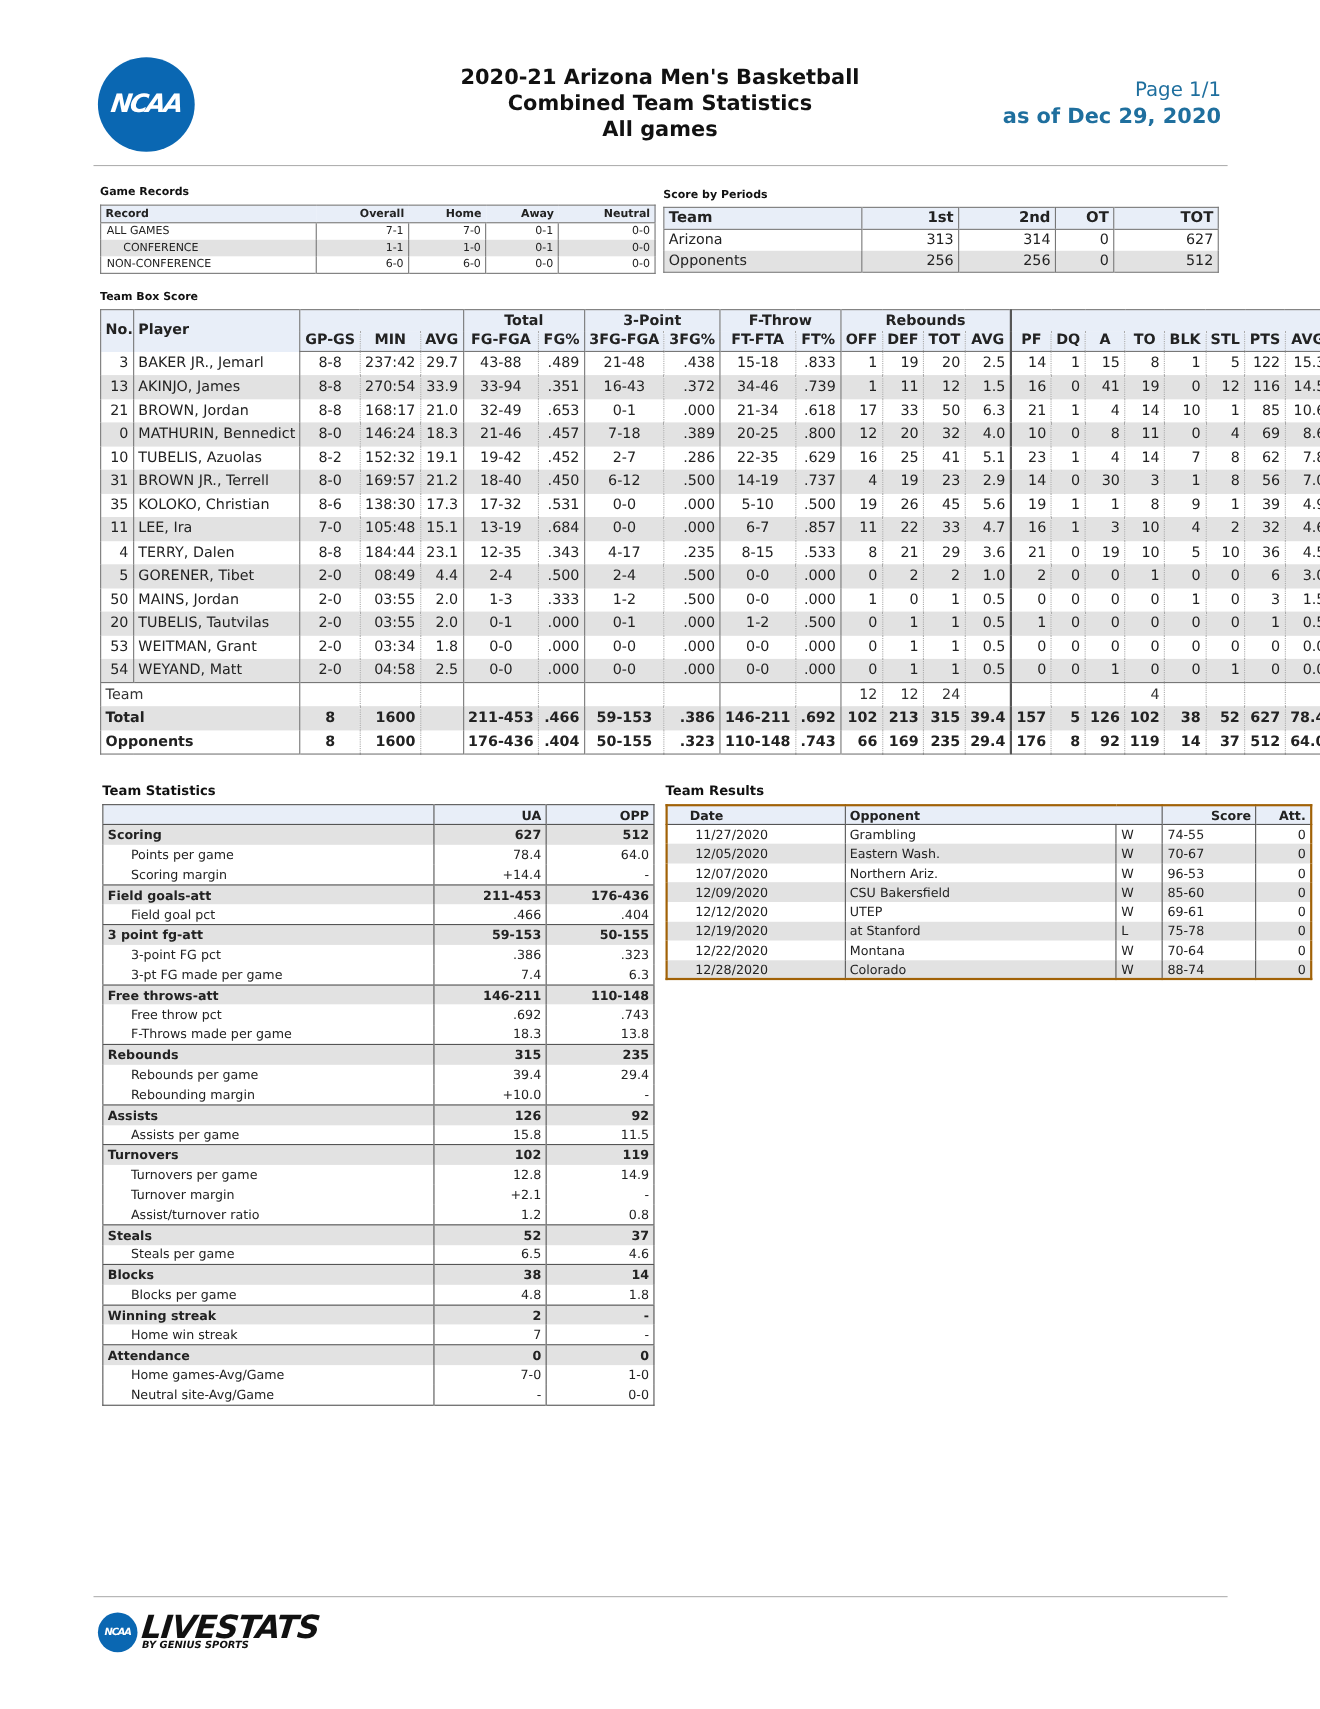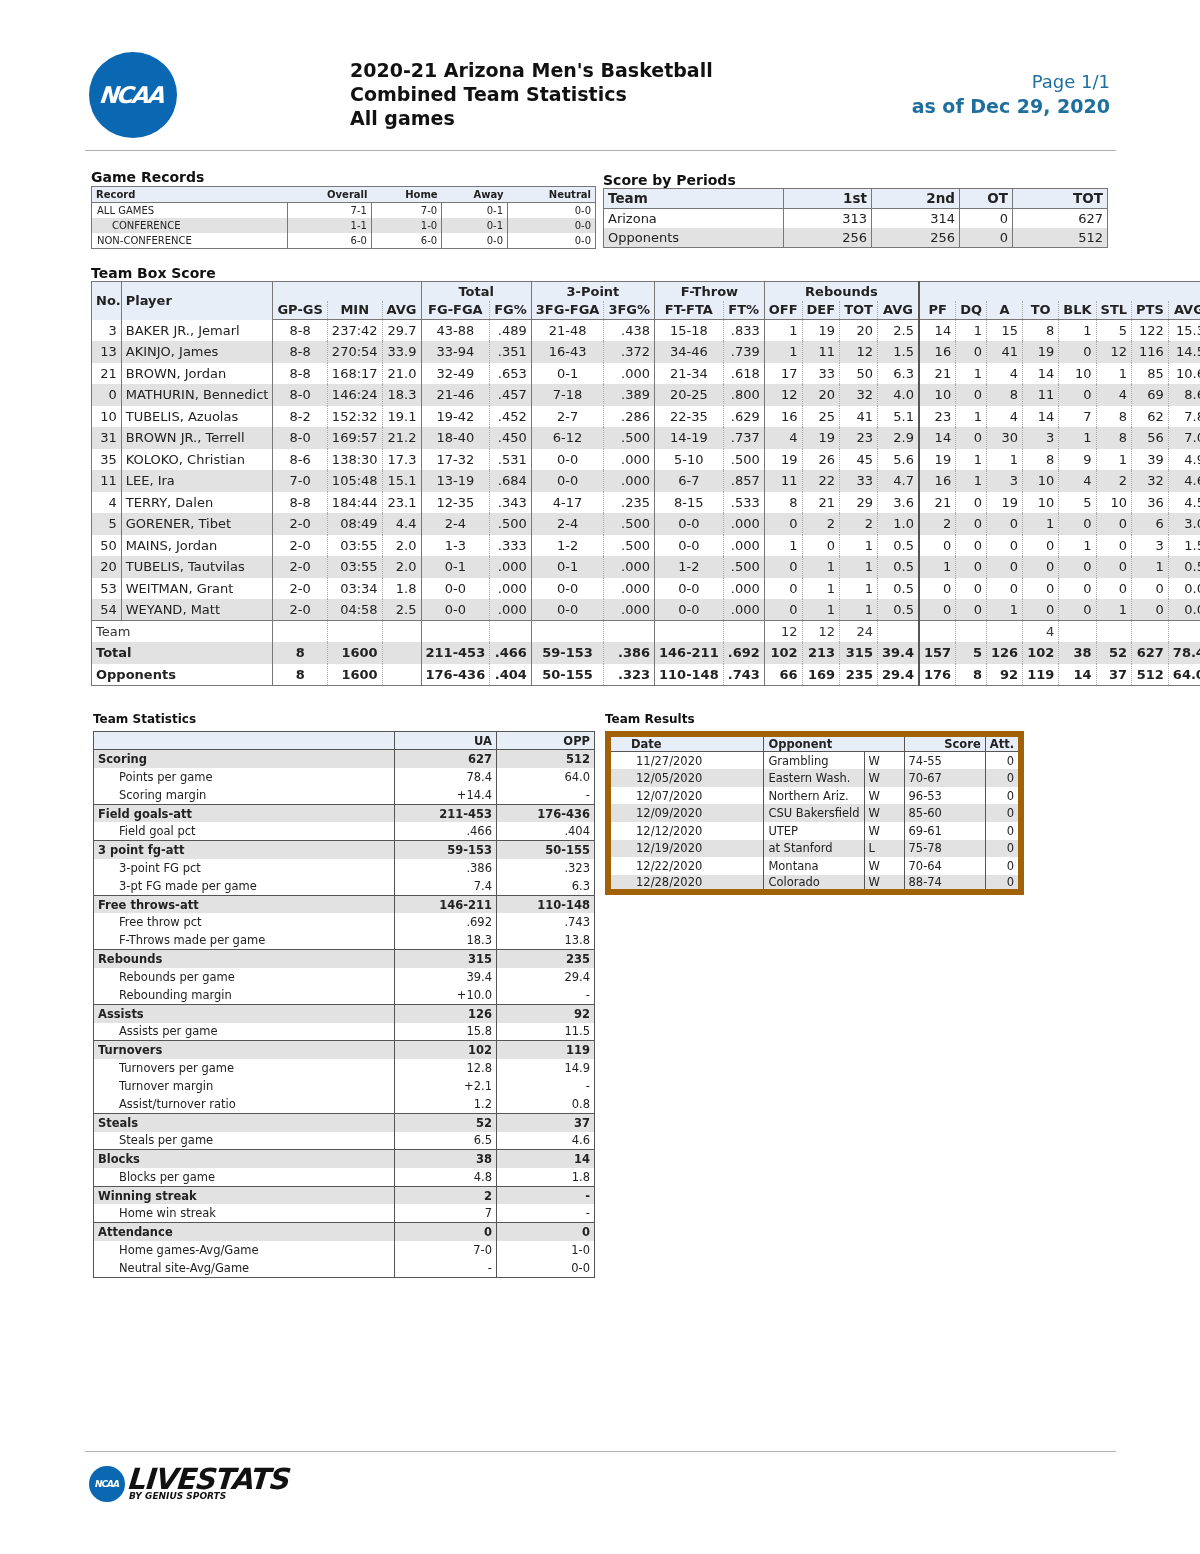--- a/index.html
+++ b/index.html
@@ -1,26 +1,26 @@
 <!DOCTYPE html>
 <html><head>
 <meta charset="utf-8">
 <style>
   * { box-sizing: border-box; margin: 0; padding: 0; }
   body { width: 1200px; height: 1554px; background: #fff; font-family: "DejaVu Sans", sans-serif; color: #222; position: relative; overflow: hidden; }
   .header { position: absolute; left: 0; top: 0; width: 1200px; height: 152px; }
   .ncaa-logo { position: absolute; left: 89px; top: 52px; width: 88px; height: 86px; border-radius: 50%; background: #0a67b2; display: flex; align-items: center; justify-content: center; }
   .ncaa-logo span { color: #fff; font-weight: bold; font-style: italic; font-size: 23px; letter-spacing: -2px; font-family: "DejaVu Sans", sans-serif; transform: skewX(-8deg); }
-  .title-block { position: absolute; left: 350px; top: 58px; width: 500px; font-weight: bold; font-size: 19px; line-height: 24px; color: #111; }
+  .title-block { position: absolute; left: 350px; top: 58px; width: 500px; text-align: center; font-weight: bold; font-size: 19px; line-height: 24px; color: #111; }
   .page-info { position: absolute; right: 90px; top: 70px; text-align: right; color: #1f6f9e; }
   .page-info .p1 { font-size: 18px; line-height: 24px; }
   .page-info .p2 { font-size: 19px; font-weight: bold; line-height: 24px; }
   .hr { position: absolute; left: 85px; width: 1031px; height: 1px; background: #b0b0b0; }
 
-  .section-title { position: absolute; font-weight: bold; font-size: 14px; color: #111; }
+  .section-title { position: absolute; font-weight: bold; font-size: 10px; color: #111; }
   .section-title.big { font-size: 12px; }
   table { border-collapse: collapse; position: absolute; border-radius: 18px; }
   td, th { padding: 0 4px; white-space: nowrap; }
   .hdr { background: #e8eef8; font-weight: bold; }
   .alt { background: #e2e2e2; }
   .r { text-align: right; }
   .c { text-align: center; }
   .b { font-weight: bold; }
 
   
@@ -51,21 +51,21 @@
   
   #team-stats { left: 93px; top: 731px; width: 502px; font-size: 11.5px; border: 1px solid #555; }
   #team-stats td, #team-stats th { height: 18.2px; }
   #team-stats th { text-align: right; border-bottom: 1px solid #555; }
   #team-stats td.v { text-align: right; border-left: 1px solid #555; width: 102px; }
   #team-stats td.v2 { width: 98px; }
   #team-stats tr.cat td { background: #e2e2e2; font-weight: bold; border-top: 1px solid #555; }
   #team-stats td.sub { padding-left: 25px; }
 
   
-  #team-results { left: 605px; top: 731px; width: 419px; font-size: 11.5px; border: 6px solid #a16207; }
+  #team-results { left: 605px; top: 731px; width: 588px; font-size: 11.5px; border: 2px solid #a16207; }
   #team-results td, #team-results th { height: 17.6px; }
   #team-results th { border-bottom: 1px solid #555; }
   #team-results .bl { border-left: 1px solid #555; }
 
   .footer-logo { position: absolute; left: 89px; top: 1462px; }
   .footer-logo .mini { position: absolute; left: 0; top: 4px; width: 36px; height: 36px; border-radius: 50%; background: #0a67b2; display: flex; align-items: center; justify-content: center; }
   .footer-logo .mini span { color: #fff; font-size: 9px; font-weight: bold; font-style: italic; letter-spacing: -1px; }
   .footer-logo .ls { position: absolute; left: 40px; top: 0; font-size: 29px; font-weight: bold; font-style: italic; color: #111; letter-spacing: -1px; transform: skewX(-6deg); font-family: "DejaVu Sans", sans-serif; }
   .footer-logo .by { position: absolute; left: 40px; top: 29px; font-size: 9px; font-weight: bold; font-style: italic; color: #111; white-space: nowrap; }
 </style>

